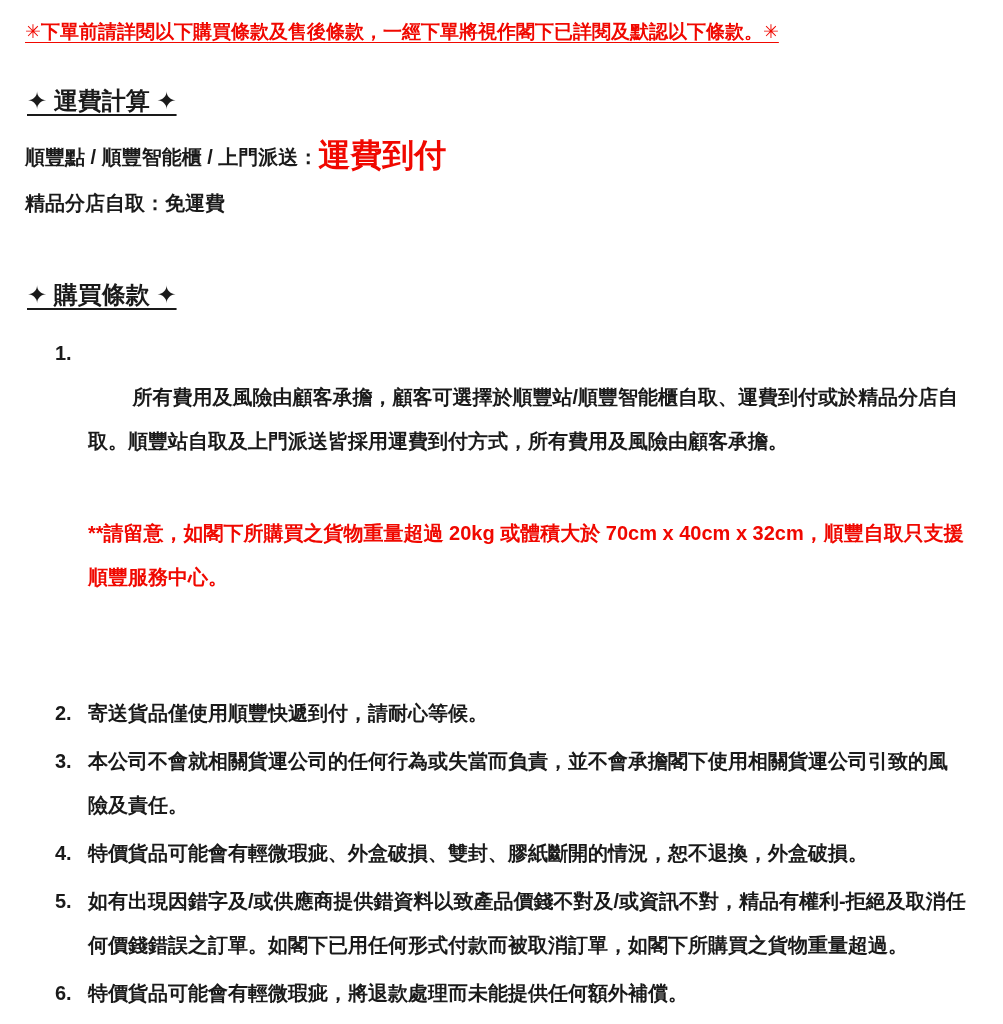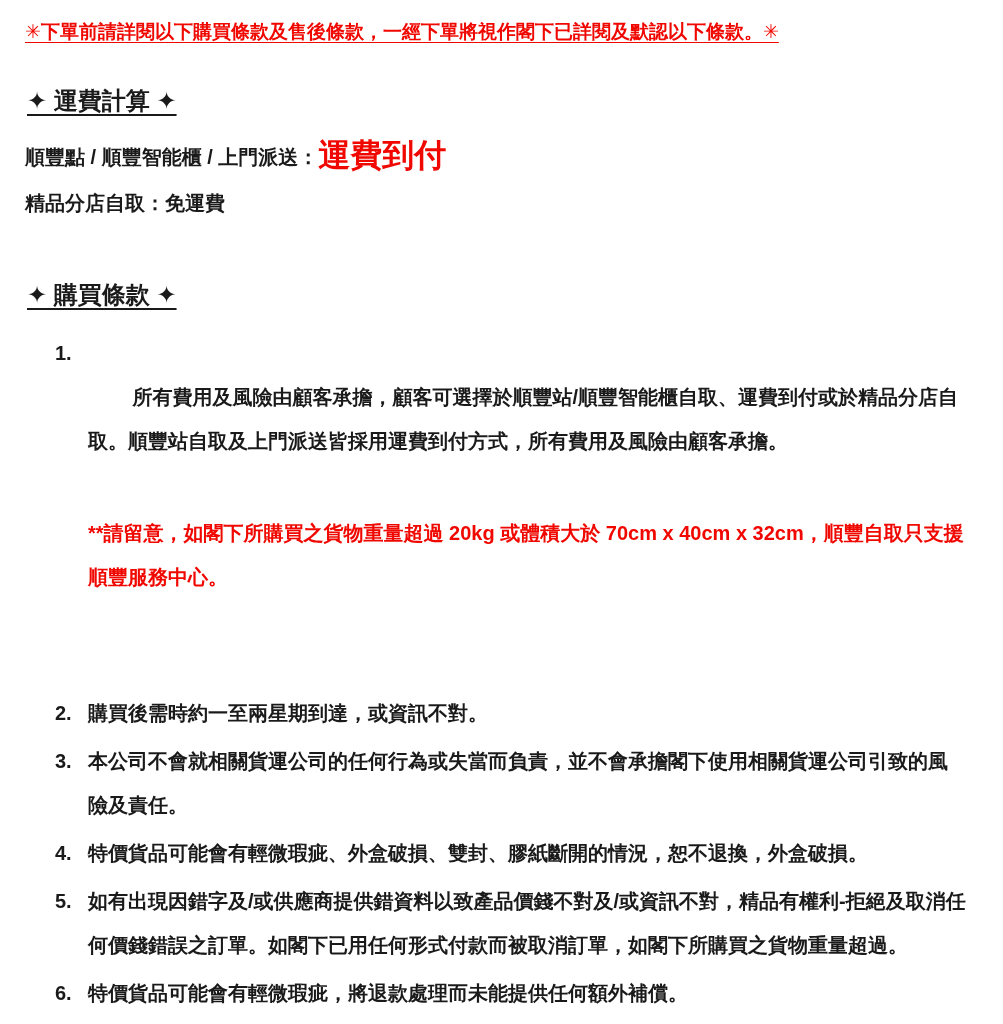--- a/index.html
+++ b/index.html
@@ -112,21 +112,21 @@
     <div class="term-item">
       <span class="term-num">1.</span>
       <span class="term-body">
         <span>所有費用及風險由顧客承擔，顧客可選擇於</span><span class="u">順豐站/順豐智能櫃自取</span><span>、</span><span class="u">運費到付</span><span>或於</span><span class="u">精品分店自取</span><span>。順豐站自取及上門派送皆採用運費到付方式，所有費用及風險由顧客承擔。</span>
         <div class="red-note">**請留意，如閣下所購買之貨物重量超過 20kg 或體積大於 70cm x 40cm x 32cm，順豐自取只支援順豐服務中心。</div>
       </span>
     </div>
 
     <div class="term-item">
       <span class="term-num">2.</span>
-      <span class="term-body">購買後需時約一至兩星期到達，或資訊不對。</span>
+      <span class="term-body">寄送貨品僅使用順豐快遞到付，請耐心等候。</span>
     </div>
 
     <div class="term-item">
       <span class="term-num">3.</span>
       <span class="term-body">本公司不會就相關貨運公司的任何行為或失當而負責，並不會承擔閣下使用相關貨運公司引致的風險及責任。</span>
     </div>
 
     <div class="term-item">
       <span class="term-num">4.</span>
       <span class="term-body">特價貨品可能會有輕微瑕疵、外盒破損、雙封、膠紙斷開的情況，恕不退換，外盒破損。</span>

